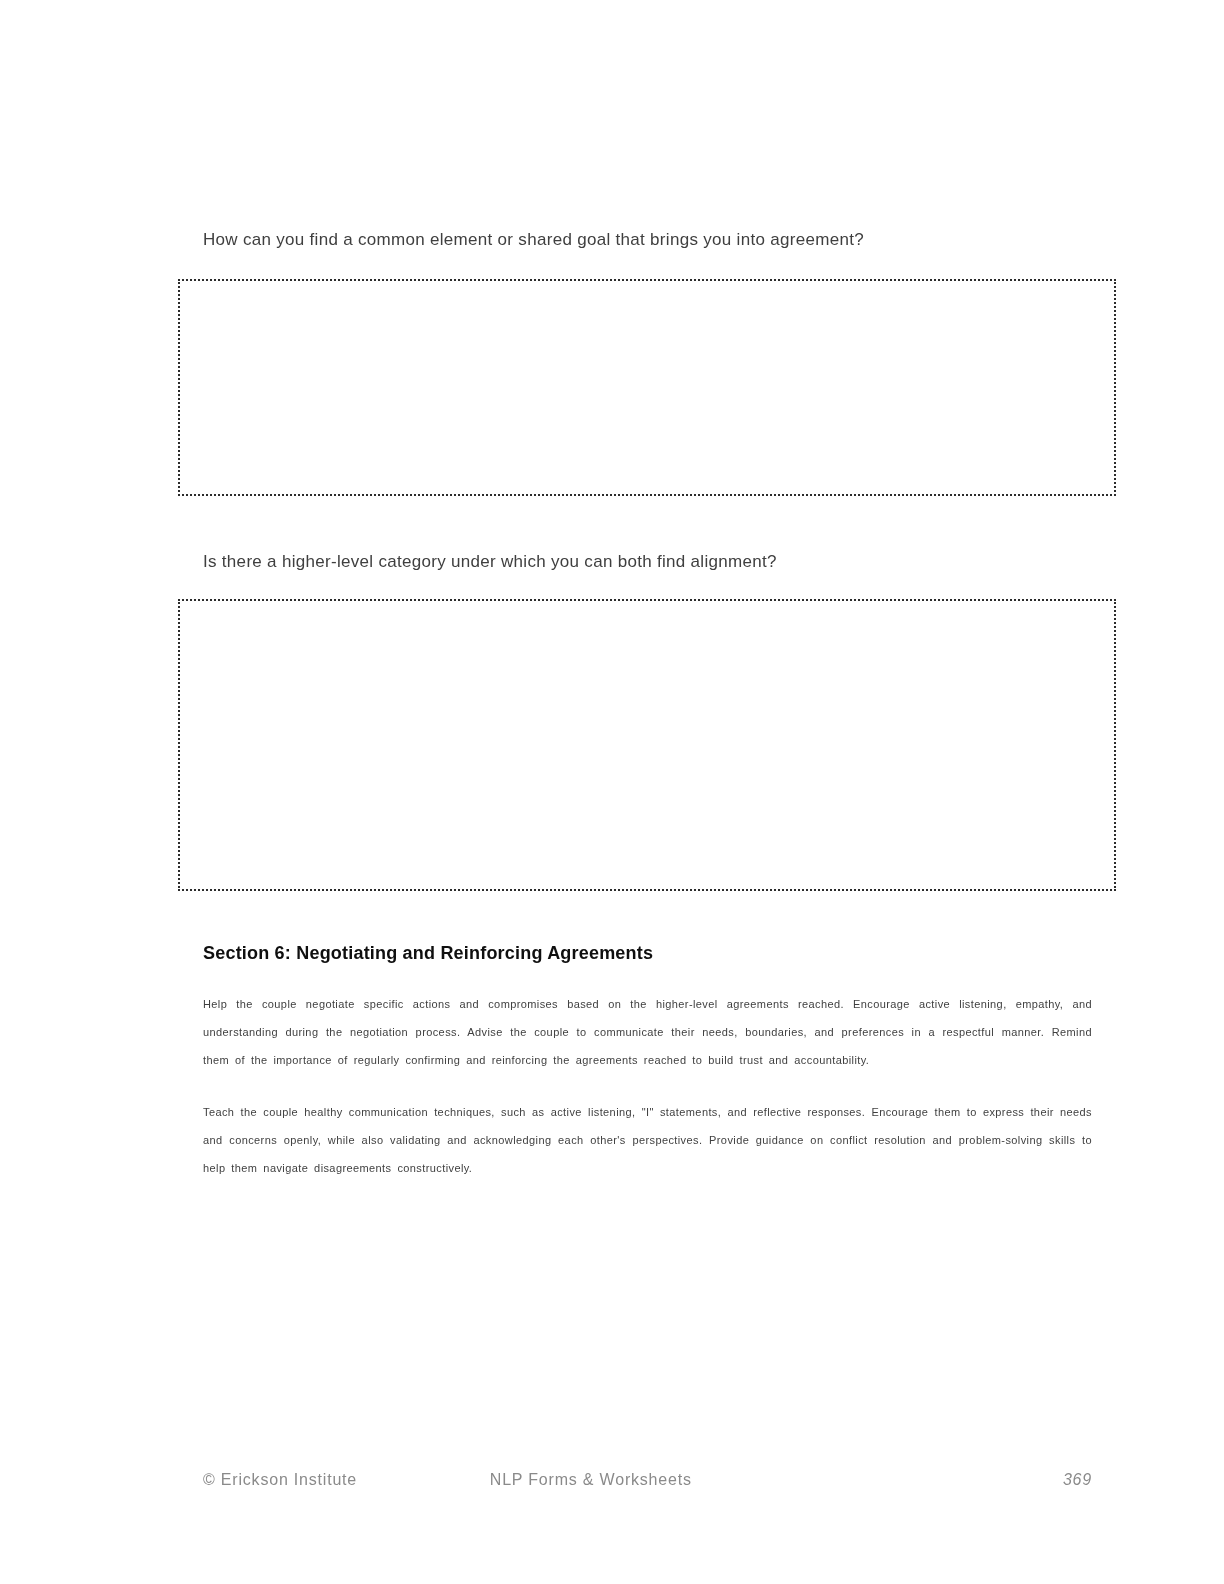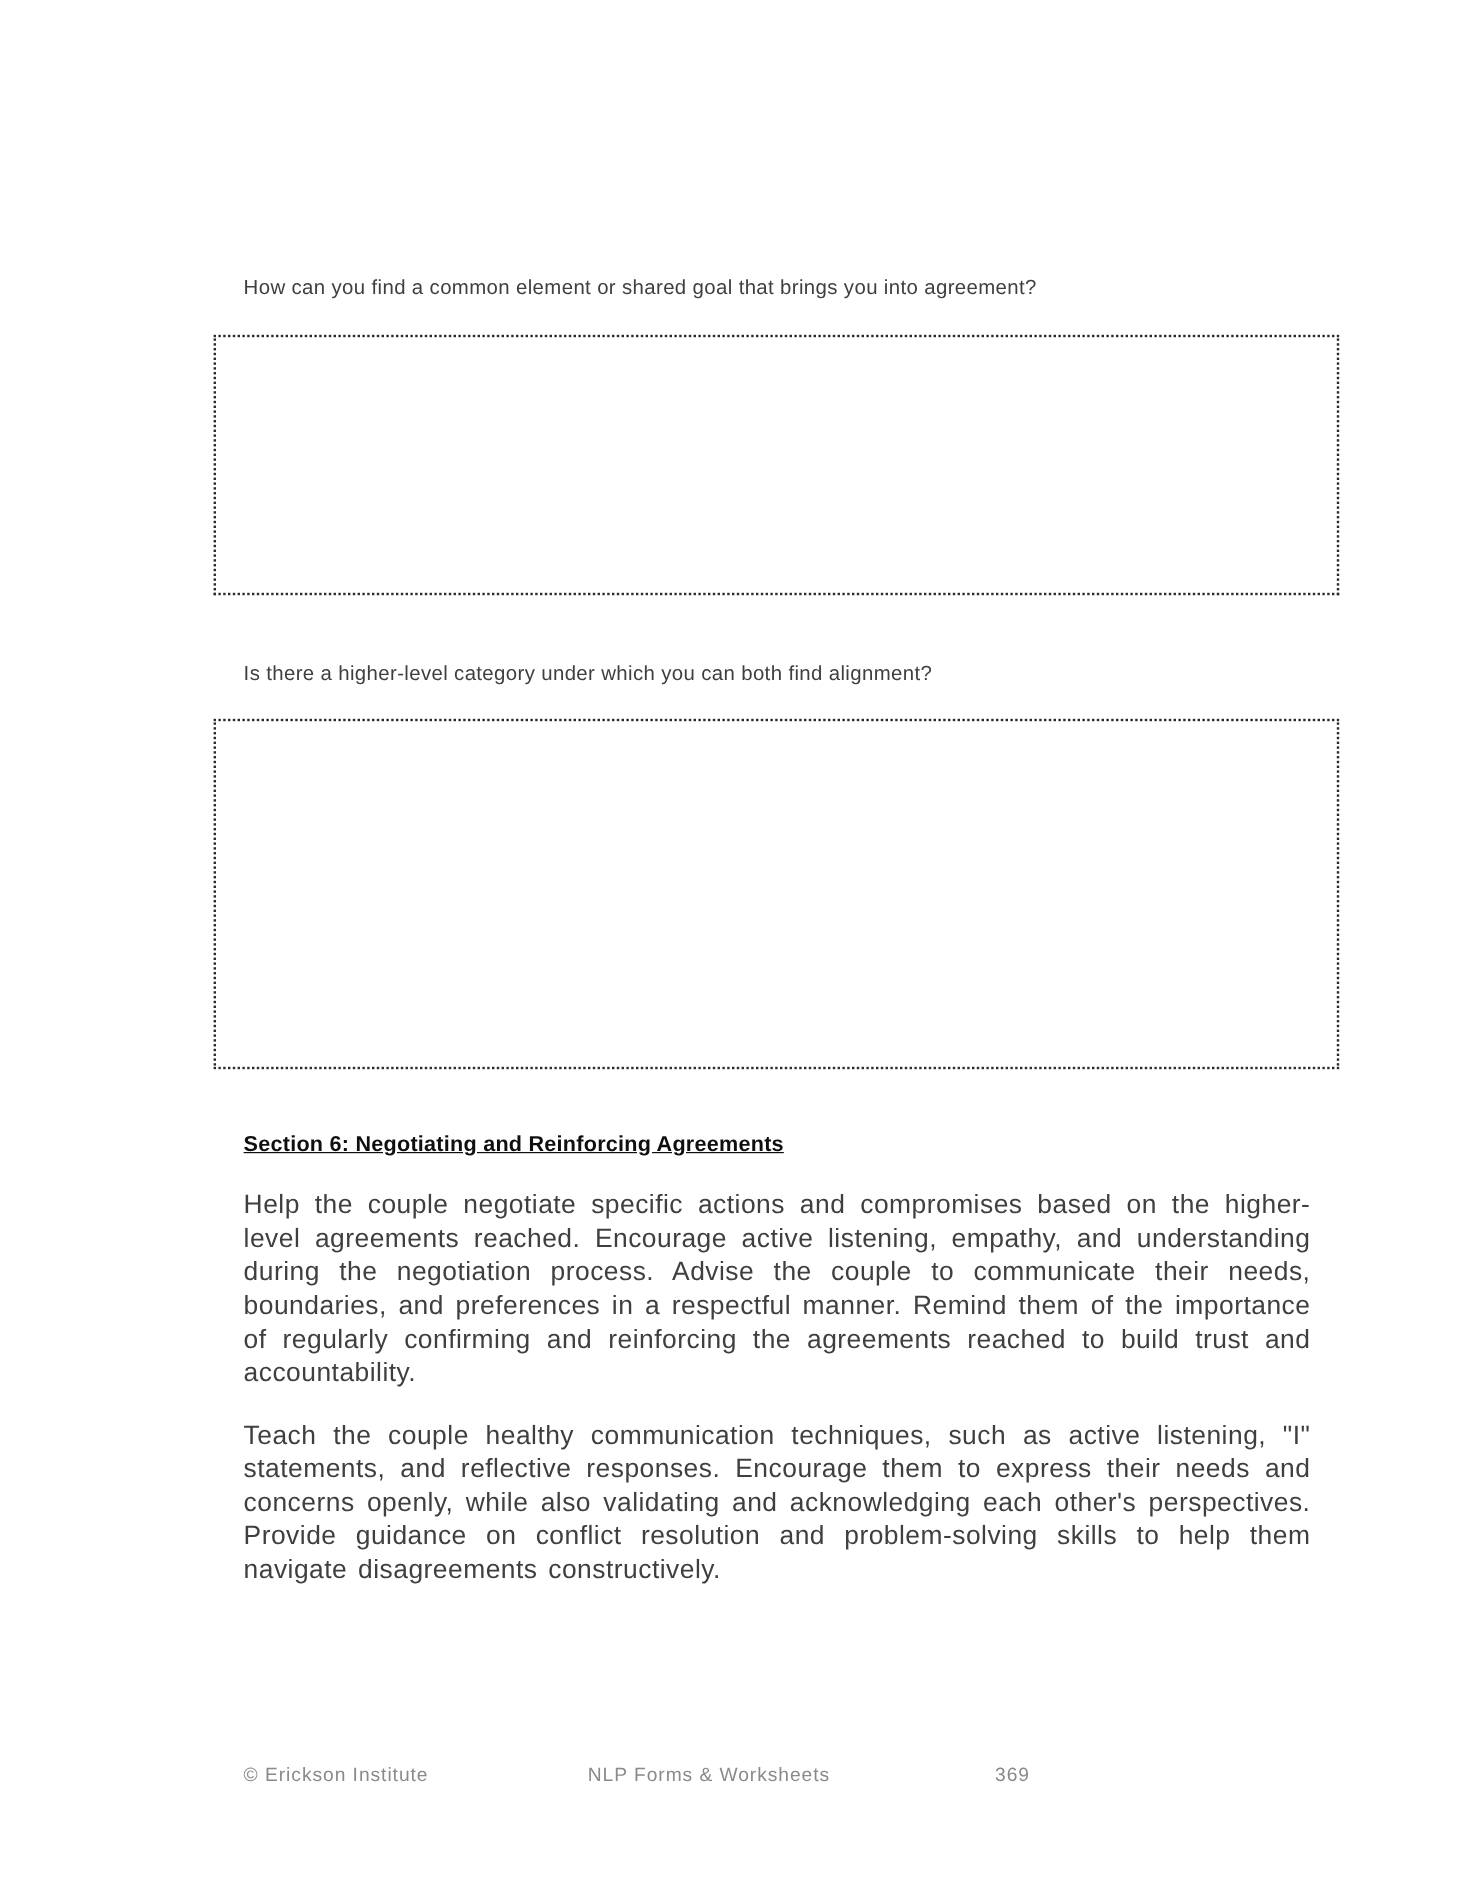--- a/index.html
+++ b/index.html
@@ -41,27 +41,26 @@
     background:transparent;
   }
   .box1{margin-top:27px;height:217px;}
   .box2{margin-top:25px;height:292px;}
   .section-heading{
     font-size:18px;
     line-height:25px;
     font-weight:700;
     letter-spacing:0.2px;
     color:var(--heading-text);
-    text-decoration:underline;
   }
   .s6{margin-top:50px;}
   .s7{margin-top:74px;}
   .body-para{
     margin-top:24px;
-    font-size:22px;
+    font-size:11px;
     line-height:28px;
     letter-spacing:0.4px;
     word-spacing:2.5px;
     text-align:justify;
     color:var(--body-text);
     font-weight:400;
   }
   .footer{
     position:absolute;
     left:143px;
@@ -70,21 +69,21 @@
     display:flex;
     align-items:baseline;
     font-size:16px;
     line-height:20px;
     letter-spacing:0.8px;
     color:var(--footer-text);
     font-weight:400;
   }
   .footer-left{flex:1;text-align:left;}
   .footer-center{flex:1.2;text-align:left;}
-  .footer-right{flex:1;text-align:left;}
+  .footer-right{flex:1;text-align:right;font-style:italic;}
 </style>
 </head>
 <body>
 
 <div class="page">
   <div class="content">
 
     <p class="question q1">How can you find a common element or shared goal that brings you into agreement?</p>
 
     <div class="answer-box box1"></div>

